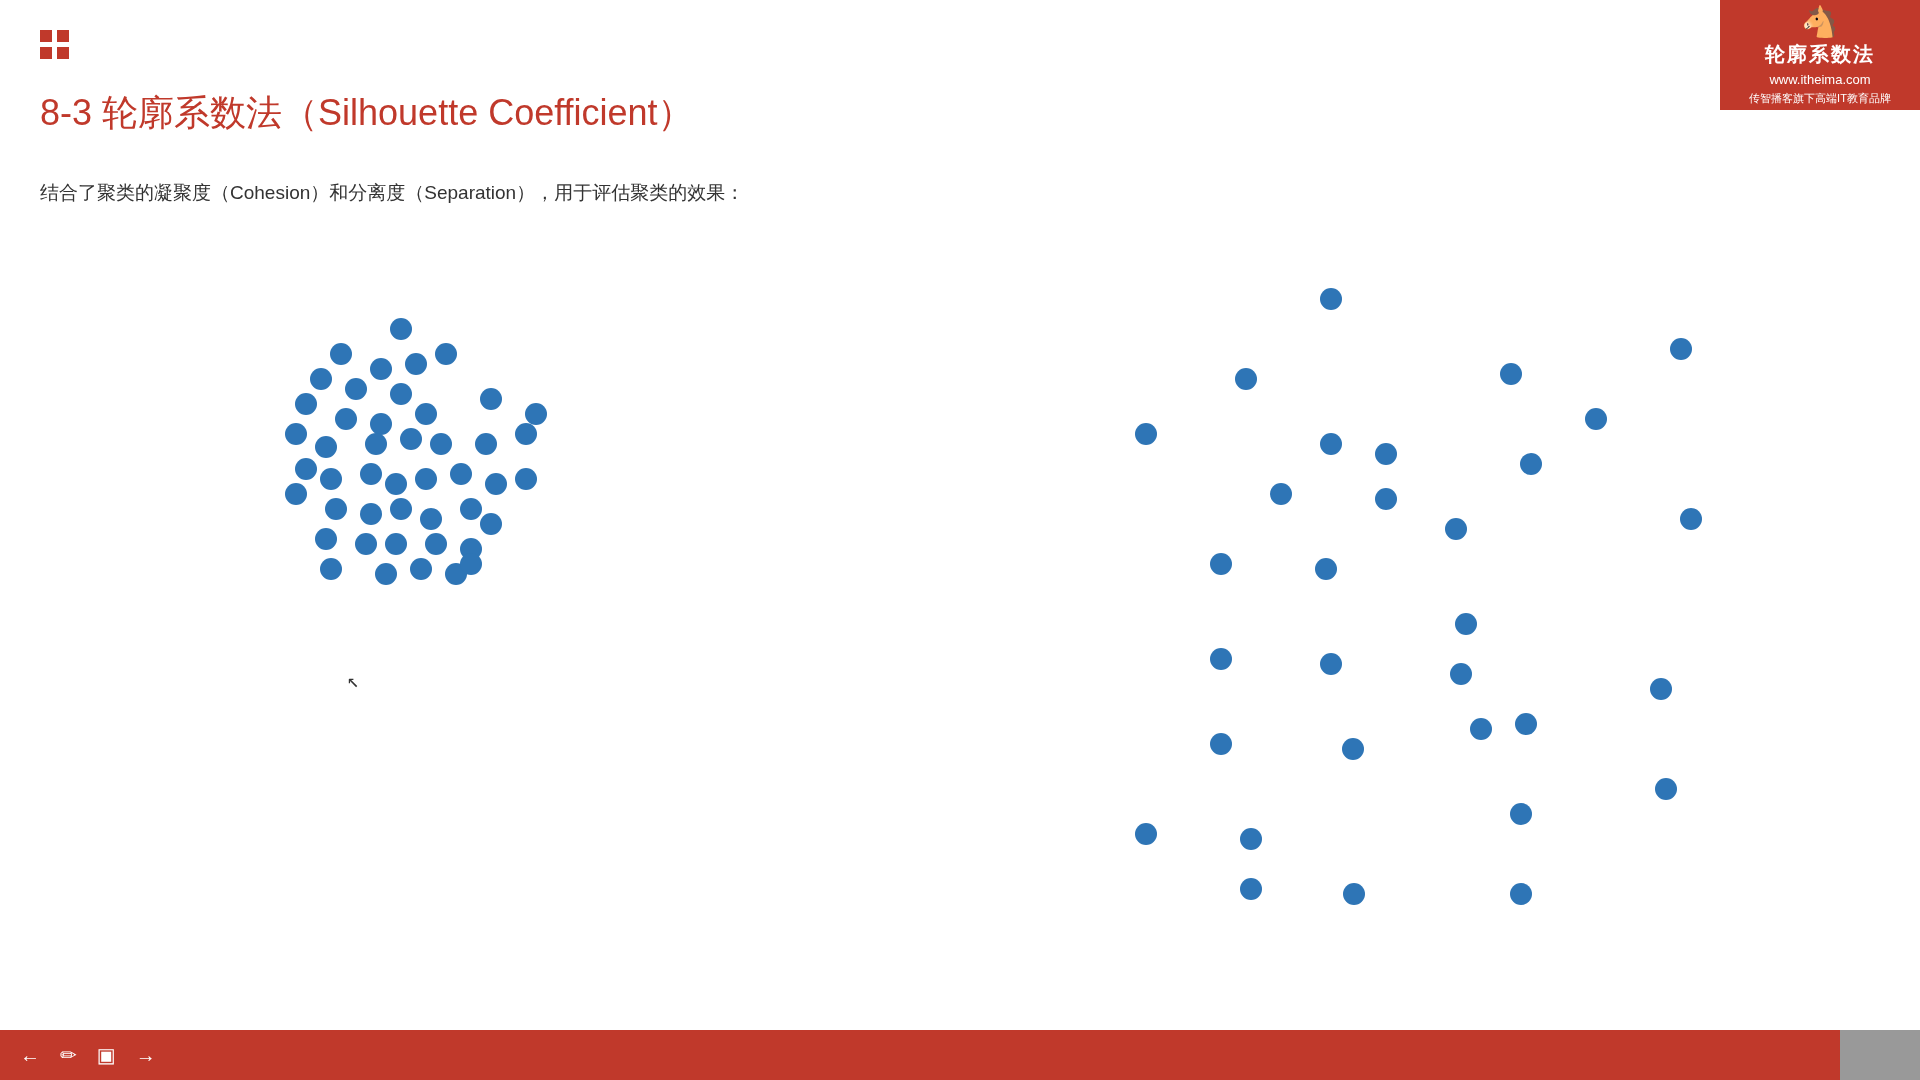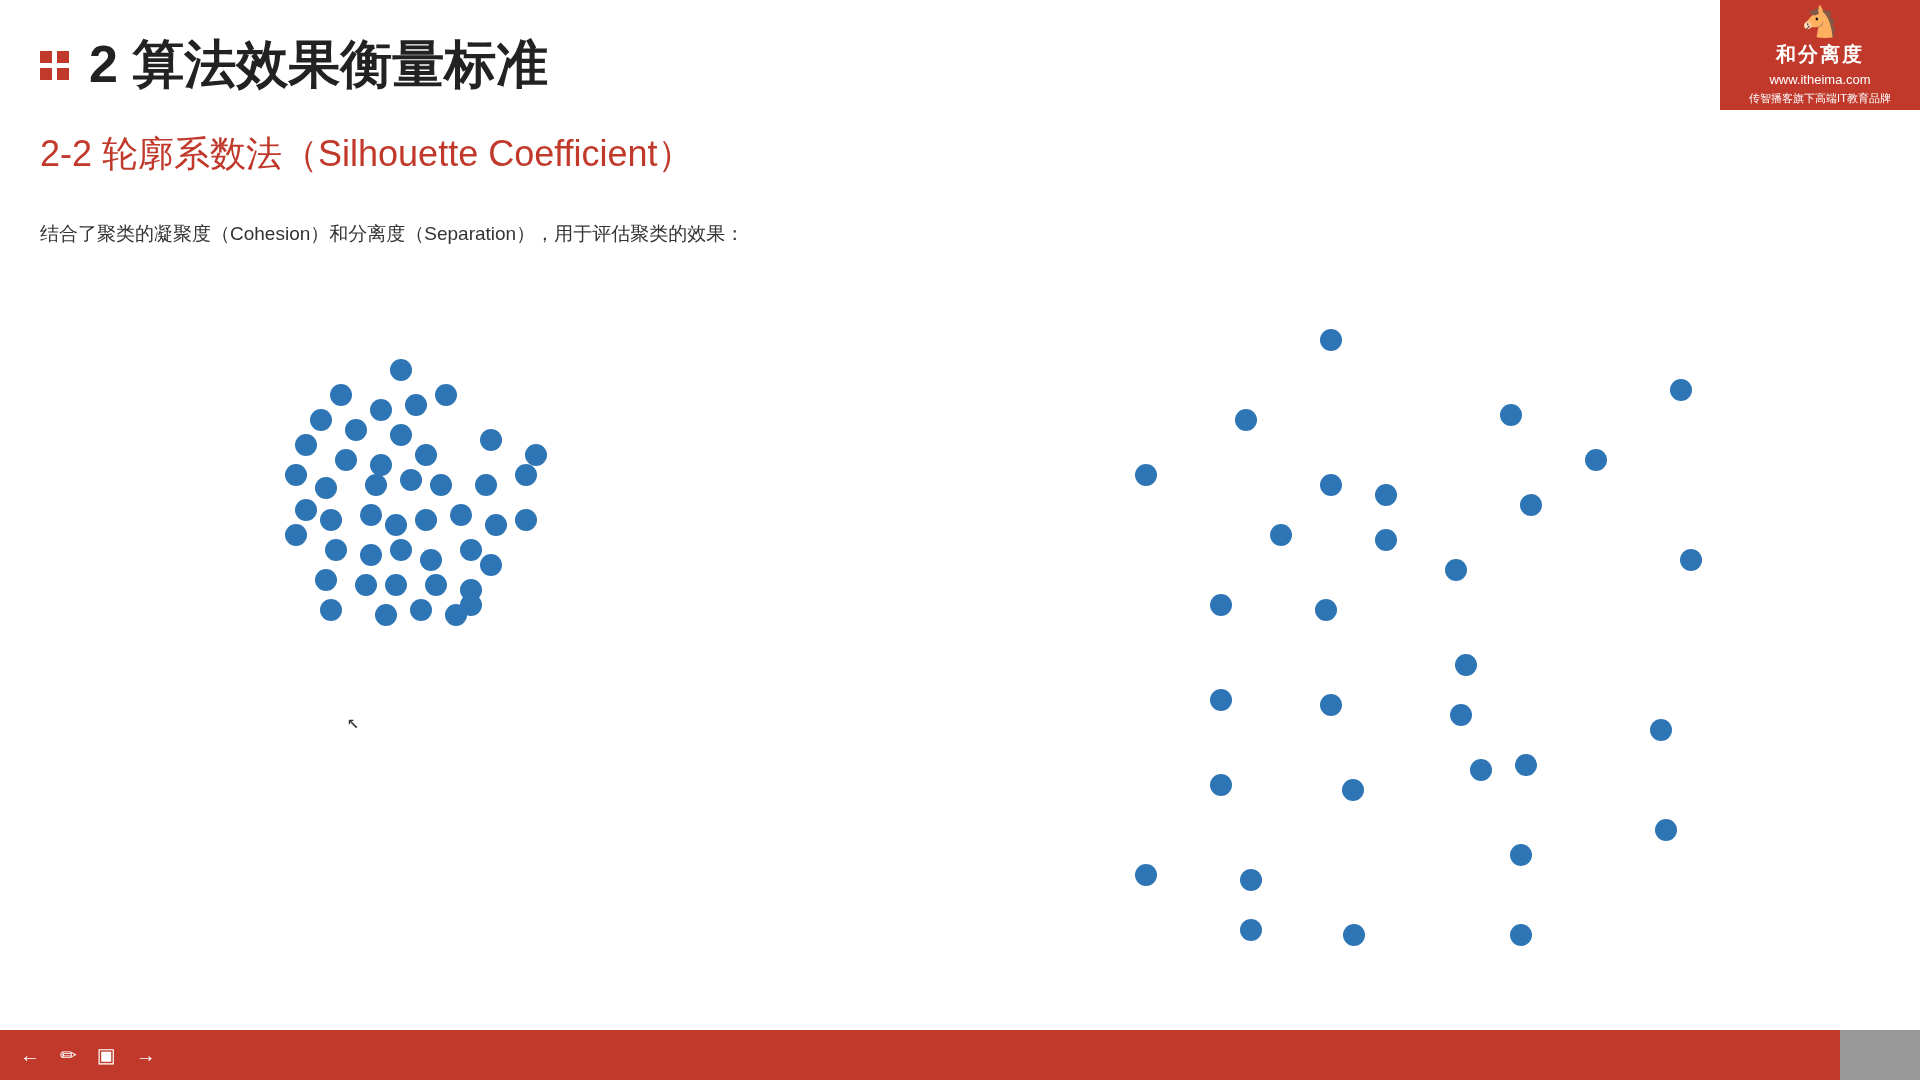--- a/index.html
+++ b/index.html
@@ -152,31 +152,30 @@
   <div class="header-icon">
     <div class="dot-row">
       <div class="dot"></div>
       <div class="dot"></div>
     </div>
     <div class="dot-row">
       <div class="dot"></div>
       <div class="dot"></div>
     </div>
   </div>
-  <h1 class="header-title">2 算法效果衡量标准</h1>
 </div>
 
 <div class="logo">
   <div class="logo-horse">🐴</div>
-  <div class="logo-main">和分离度</div>
+  <div class="logo-main">轮廓系数法</div>
   <div class="logo-url">www.itheima.com</div>
   <div class="logo-tagline">传智播客旗下高端IT教育品牌</div>
 </div>
 
-<div class="subtitle">2-2 轮廓系数法（Silhouette Coefficient）</div>
+<div class="subtitle">8-3 轮廓系数法（Silhouette Coefficient）</div>
 
 <div class="description">结合了聚类的凝聚度（Cohesion）和分离度（Separation），用于评估聚类的效果：</div>
 
 <div class="scatter-area" id="scatter-area">
 <div class="dot-point" style="left: 390px; top: 80px;"></div>
     <div class="dot-point" style="left: 330px; top: 105px;"></div>
     <div class="dot-point" style="left: 370px; top: 120px;"></div>
     <div class="dot-point" style="left: 405px; top: 115px;"></div>
     <div class="dot-point" style="left: 435px; top: 105px;"></div>
     <div class="dot-point" style="left: 310px; top: 130px;"></div>

